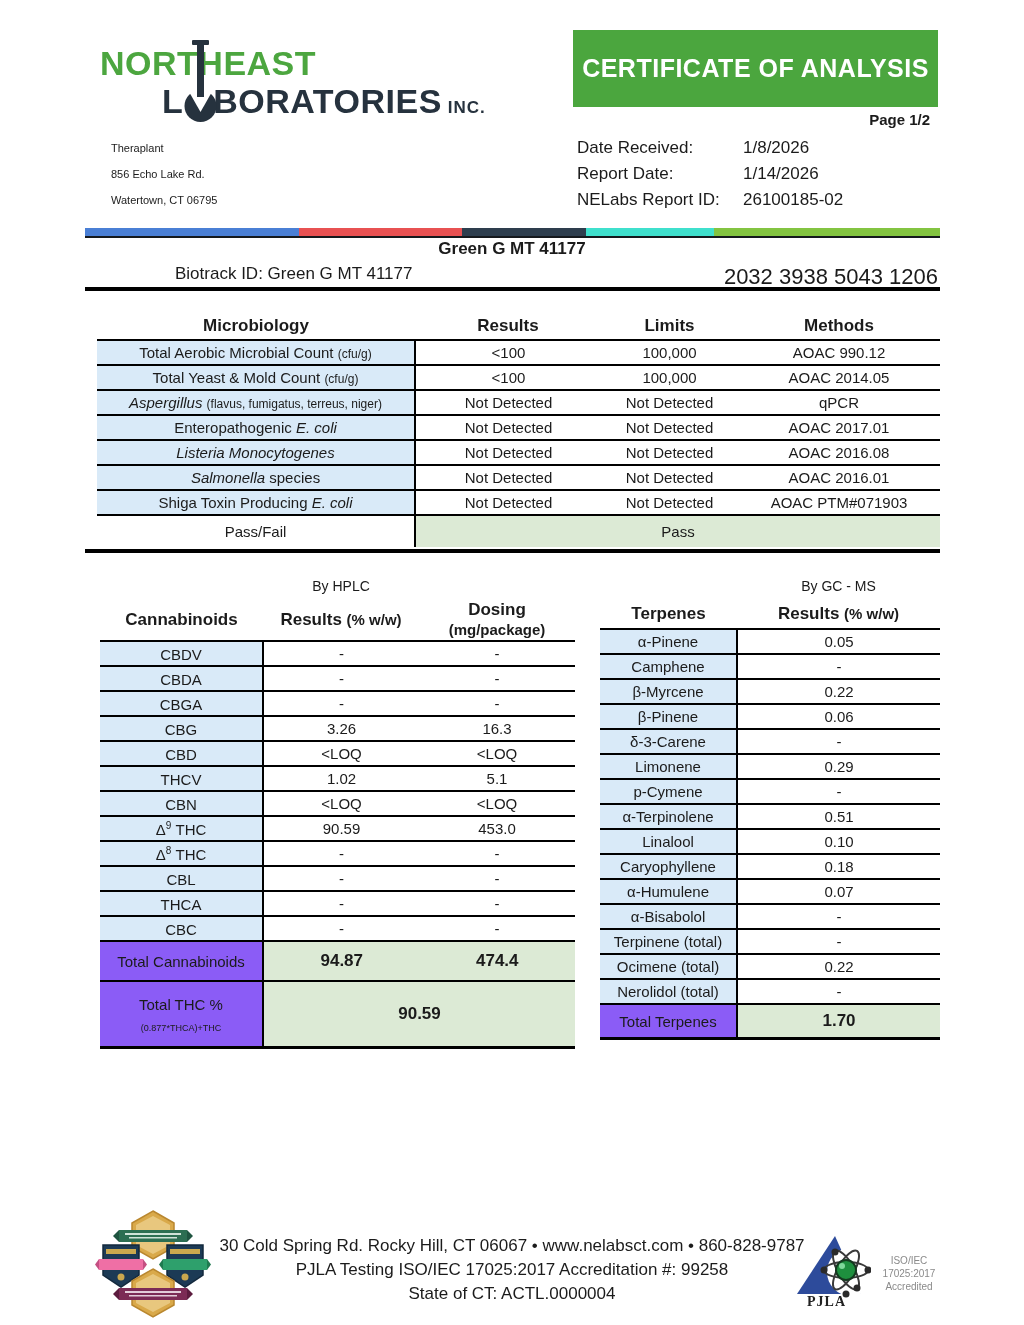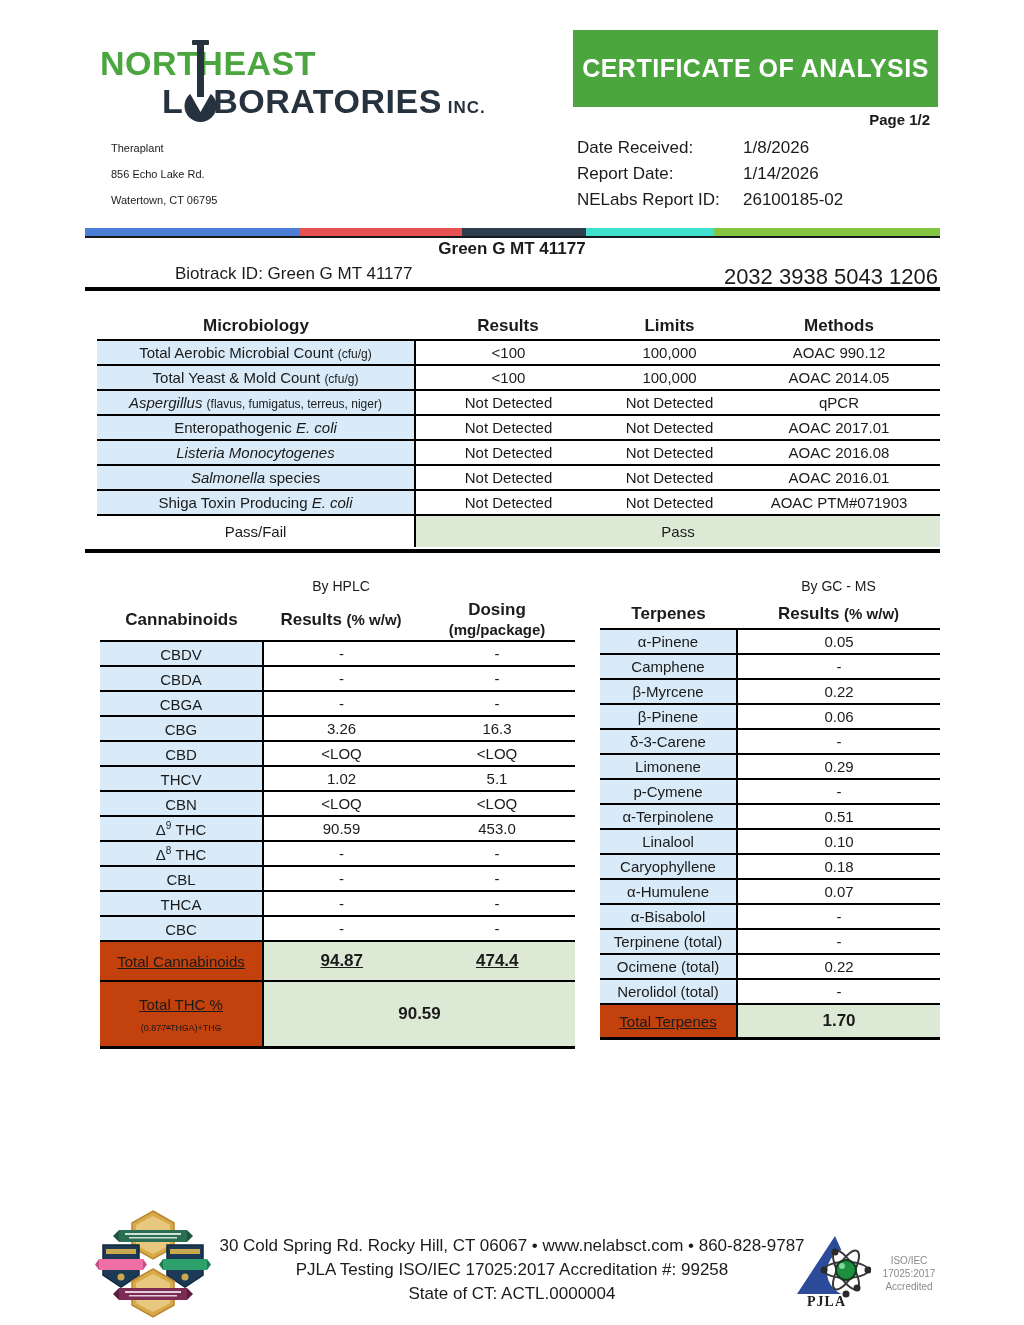--- a/index.html
+++ b/index.html
@@ -55,27 +55,27 @@
   .micro .passcell{background:var(--cell_green);}
   .sm{font-size:12px;}
   .micro i, .ctab i{font-style:italic;}
 
   .bynote{position:absolute;top:578px;font-size:14px;text-align:center;}
   .ctab{position:absolute;top:600px;}
   .ctab thead td{font-size:17px;font-weight:bold;height:28px;}
   .unit{font-size:15px;font-weight:bold;}
   .ctab tbody td{border-top:2px solid #000;font-size:15px;height:23px;}
   .ctab td.nm{background:var(--cell_blue);border-right:2px solid #000;}
-  .ctab td.nmw{background:#c2410c;border-right:2px solid #000;text-decoration:underline;}
+  .ctab td.nmw{background:#8b5cf6;border-right:2px solid #000;}
   .ctab .green{background:var(--cell_green);font-weight:bold;font-size:17px;}
   .ctab .trow1 td{height:38px;}
   .ctab .trow2 td{height:64px;border-bottom:3px solid #000;}
   .ctab .trowT td{height:32px;border-bottom:3px solid #000;}
   .tot-split{display:flex;width:100%;}
-  .tot-split span{flex:1;text-align:center;text-decoration:underline;}
+  .tot-split span{flex:1;text-align:center;}
   sup{font-size:10px;}
   .thc-sub{font-size:9px;vertical-align:sub;}
   .bigval{font-size:18px;}
 
   
   .badges{position:absolute;left:95px;top:1205px;width:118px;height:118px;}
   .foot-text{position:absolute;left:160px;right:160px;top:1234px;text-align:center;font-size:17px;line-height:24px;}
   .pjla{position:absolute;left:793px;top:1228px;width:220px;height:90px;}
   .pjla-iso{position:absolute;left:76px;top:26px;font-size:10px;color:#8a8a8a;text-align:center;width:80px;line-height:13px;}
   .pjla-name{position:absolute;left:14px;top:66px;font-family:"Liberation Serif",serif;font-weight:bold;font-size:14px;letter-spacing:1px;color:#222;}

